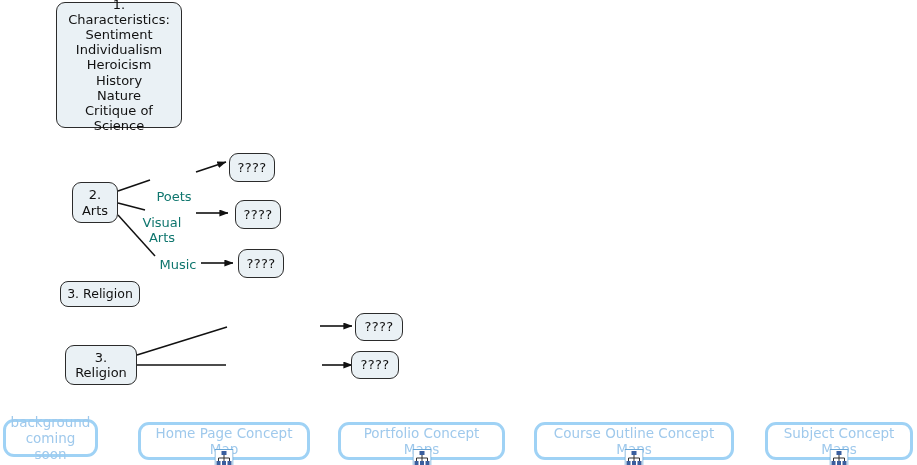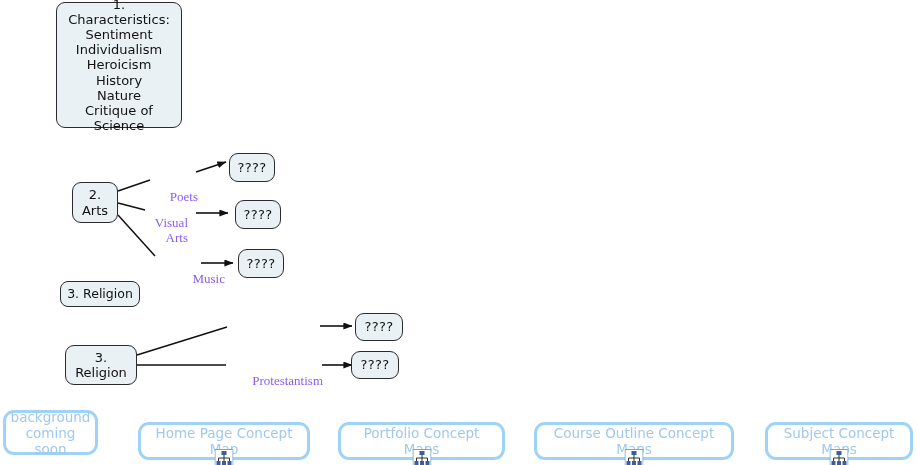--- a/index.html
+++ b/index.html
@@ -56,25 +56,24 @@
     font-size: 13px;
     letter-spacing: 0.4px;
     border-radius: 9px;
   }
 
   
   .edge-label {
     position: absolute;
     font-size: 13px;
     line-height: 15.5px;
-    color: #8b5cf6;
-    text-align: right;
+    color: #0f766e;
+    text-align: center;
     white-space: pre-line;
     background: transparent;
-    font-family: Liberation Serif, serif;
   }
 
   
   .navbar {
     position: absolute;
     left: 0;
     top: 408px;
     width: 917px;
     height: 57px;
   }
@@ -181,32 +180,29 @@
 
   <div class="edge-label" style="left:150px; top:173px; width:48px;">
     <span>Poets</span>
   </div>
 
   <div class="edge-label" style="left:136px; top:199px; width:52px;">
     <span>Visual
 Arts</span>
   </div>
 
-  <div class="edge-label" style="left:155px; top:255px; width:46px;margin-left:24px;">
+  <div class="edge-label" style="left:155px; top:241px; width:46px;">
     <span>Music</span>
   </div>
 
 
-  <div class="edge-label" style="left:227px; top:357px; width:96px;">
-    <span>Protestantism</span>
-  </div>
 
   <div class="navbar">
 
-    <div class="nav-btn" style="left:3px; top:2px; width:95px; height:45px;">
+    <div class="nav-btn" style="left:3px; top:11px; width:95px; height:38px;">
       <span class="nav-label">background
 coming soon</span>
     </div>
 
     <div class="nav-btn" style="left:138px; top:14px; width:172px; height:38px;">
       <span class="nav-label">Home Page Concept Map</span>
       <svg class="nav-icon" viewBox="0 0 19 19" xmlns="http://www.w3.org/2000/svg">
         <rect x="0.5" y="0.5" width="18" height="18" fill="#ffffff" stroke="#6aa8d8" stroke-width="1"></rect>
         <rect x="7" y="2" width="5" height="4" fill="#3b5f9e"></rect>
         <line x1="9.5" y1="6" x2="9.5" y2="9" stroke="#2f2f2f" stroke-width="1"></line>

